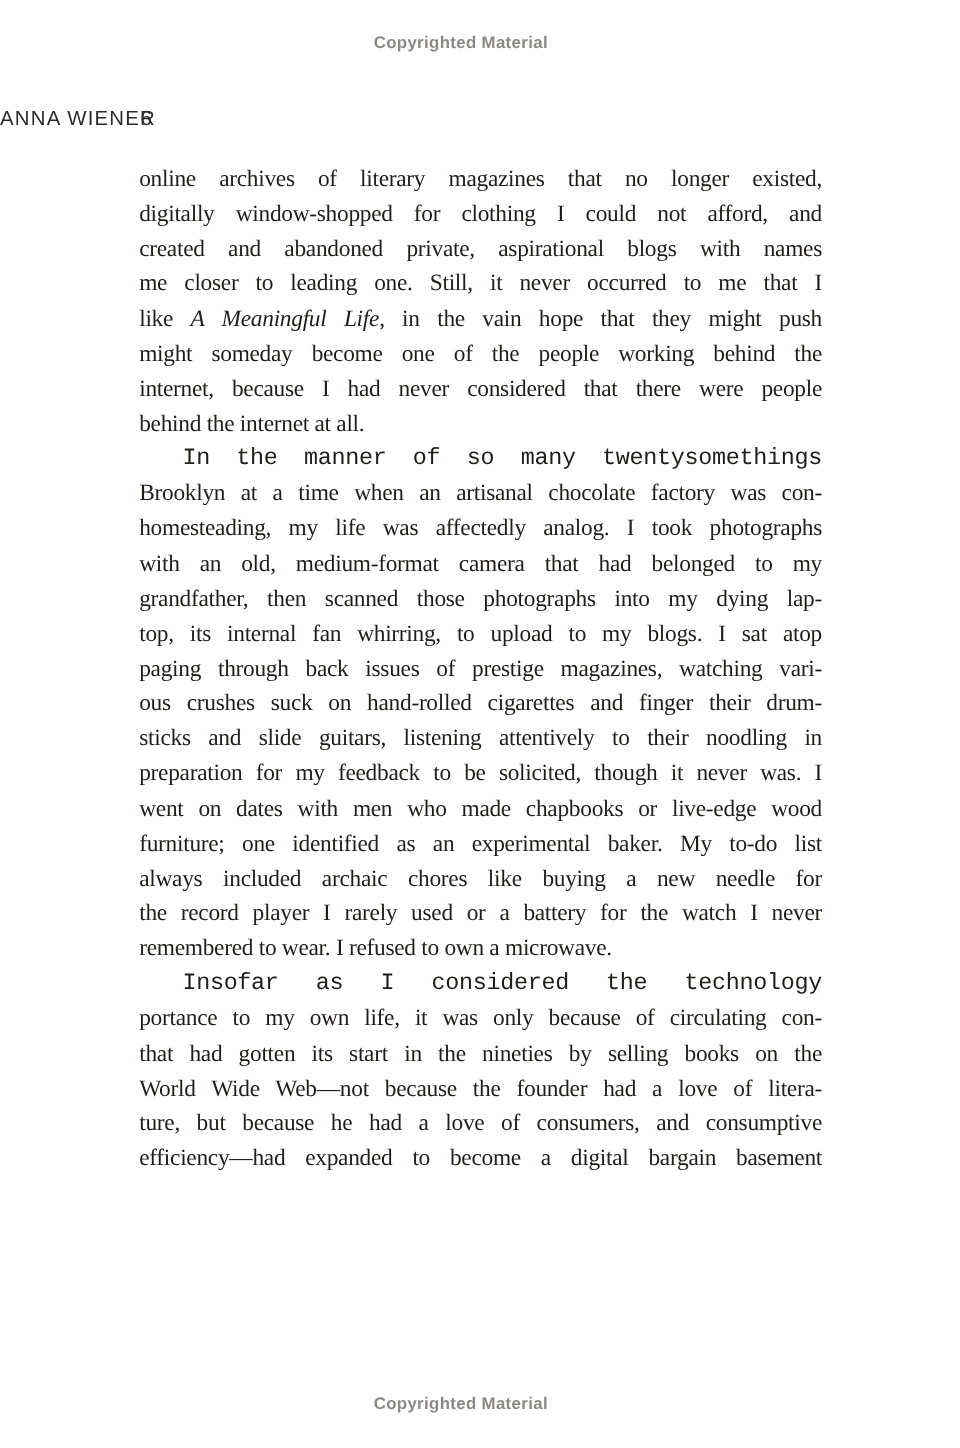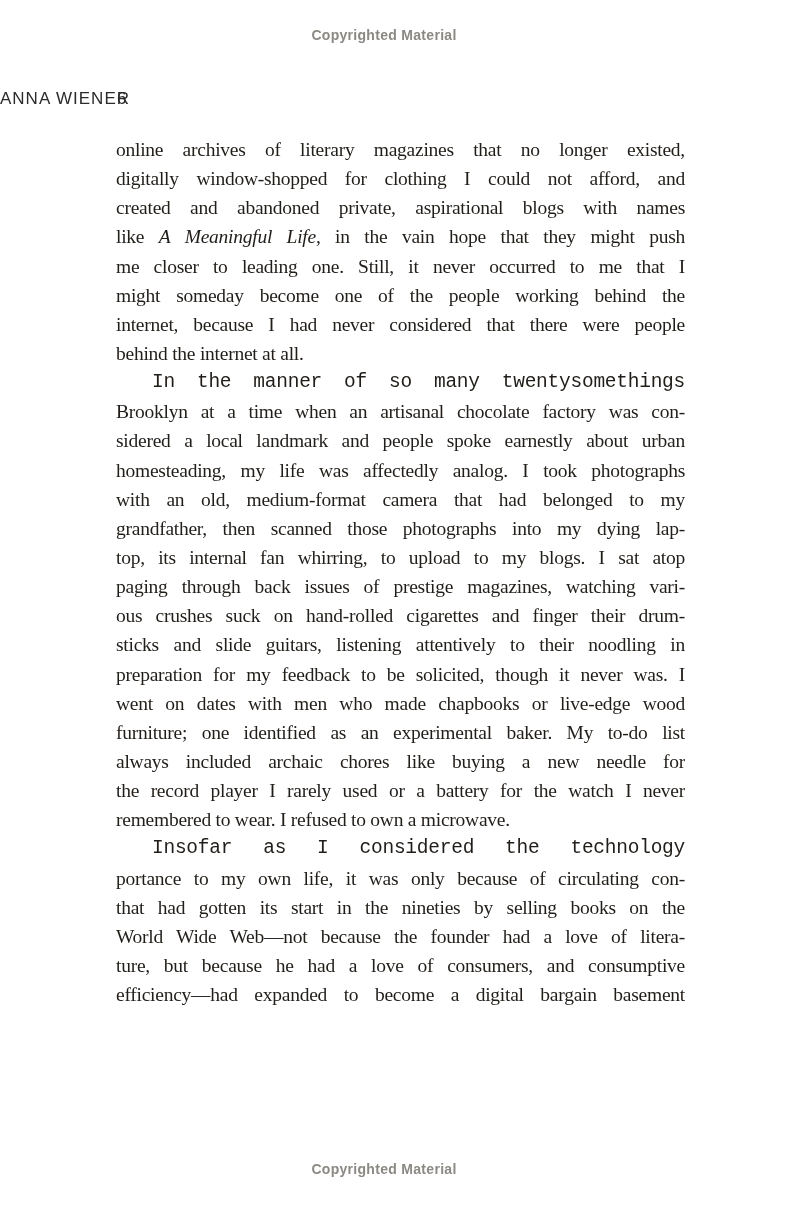--- a/index.html
+++ b/index.html
@@ -85,29 +85,28 @@
   <div class="running-header">
     <span class="pagenum">6</span>
     <span class="author">ANNA WIENER</span>
   </div>
 
   <div class="body-text">
 
     <div class="line">online archives of literary magazines that no longer existed,</div>
     <div class="line">digitally window-shopped for clothing I could not afford, and</div>
     <div class="line">created and abandoned private, aspirational blogs with names</div>
+    <div class="line">me closer to leading one. Still, it never occurred to me that I</div>
     <div class="line"><span>like </span><span class="ital">A Meaningful Life</span><span>, in the vain hope that they might push</span></div>
-    <div class="line">me closer to leading one. Still, it never occurred to me that I</div>
     <div class="line">might someday become one of the people working behind the</div>
     <div class="line">internet, because I had never considered that there were people</div>
     <div class="line last">behind the internet at all.</div>
 
     <div class="line indent">In the manner of so many twentysomethings living in North</div>
     <div class="line">Brooklyn at a time when an artisanal chocolate factory was con-</div>
-    <div class="line">sidered a local landmark and people spoke earnestly about urban</div>
     <div class="line">homesteading, my life was affectedly analog. I took photographs</div>
     <div class="line">with an old, medium-format camera that had belonged to my</div>
     <div class="line">grandfather, then scanned those photographs into my dying lap-</div>
     <div class="line">top, its internal fan whirring, to upload to my blogs. I sat atop</div>
     <div class="line">paging through back issues of prestige magazines, watching vari-</div>
     <div class="line">ous crushes suck on hand-rolled cigarettes and finger their drum-</div>
     <div class="line">sticks and slide guitars, listening attentively to their noodling in</div>
     <div class="line">preparation for my feedback to be solicited, though it never was. I</div>
     <div class="line">went on dates with men who made chapbooks or live-edge wood</div>
     <div class="line">furniture; one identified as an experimental baker. My to-do list</div>

